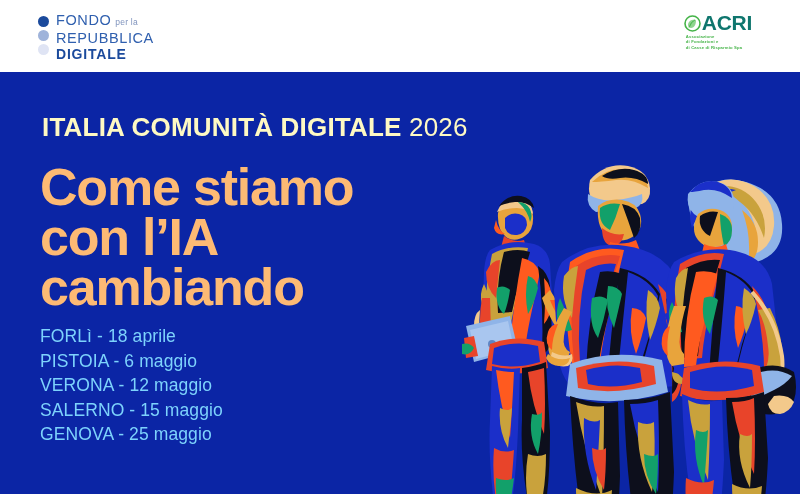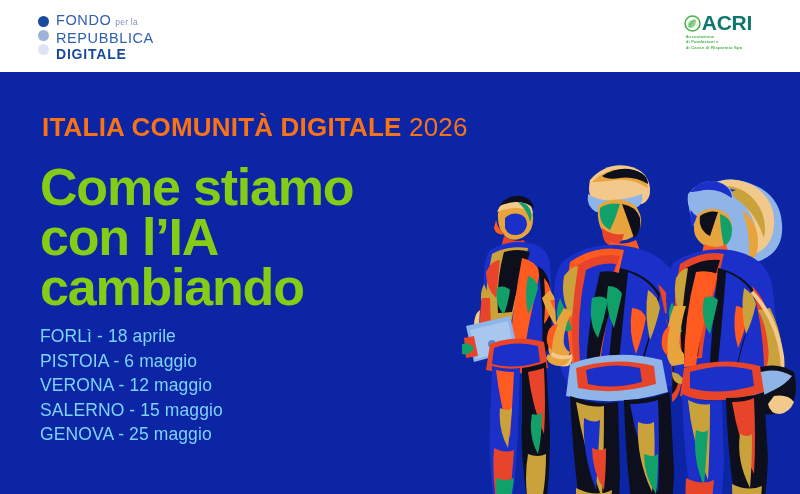--- a/index.html
+++ b/index.html
@@ -60,31 +60,31 @@
   
   .hairline { position:absolute; left:0; top:70px; width:800px; height:2px; background:#3a5fc0; z-index:4;}
   .blue {
     position:absolute; left:0; top:72px; width:800px; height:422px;
     background:#0b25a5; overflow:hidden;
   }
 
   
   .eyebrow {
     position:absolute; left:42px; top:40px;
-    font-size:26px; line-height:30px; color:#f97316;
+    font-size:26px; line-height:30px; color:#fef9c3;
     letter-spacing:0.2px; white-space:nowrap;
   }
   .eyebrow .strong { font-weight:700; }
   .eyebrow .year { font-weight:400; }
 
   
   .headline {
     position:absolute; left:40px; top:90px;
     font-size:52px; line-height:50px; font-weight:700;
-    color:#84cc16; letter-spacing:-1.2px;
+    color:#fdba74; letter-spacing:-1.2px;
   }
   .headline span { display:block; }
 
   
   .dates {
     position:absolute; left:40px; top:252px;
     color:#7dd3fc;
   }
   .date-row {
     font-size:17.5px; line-height:24.5px; font-weight:400;

